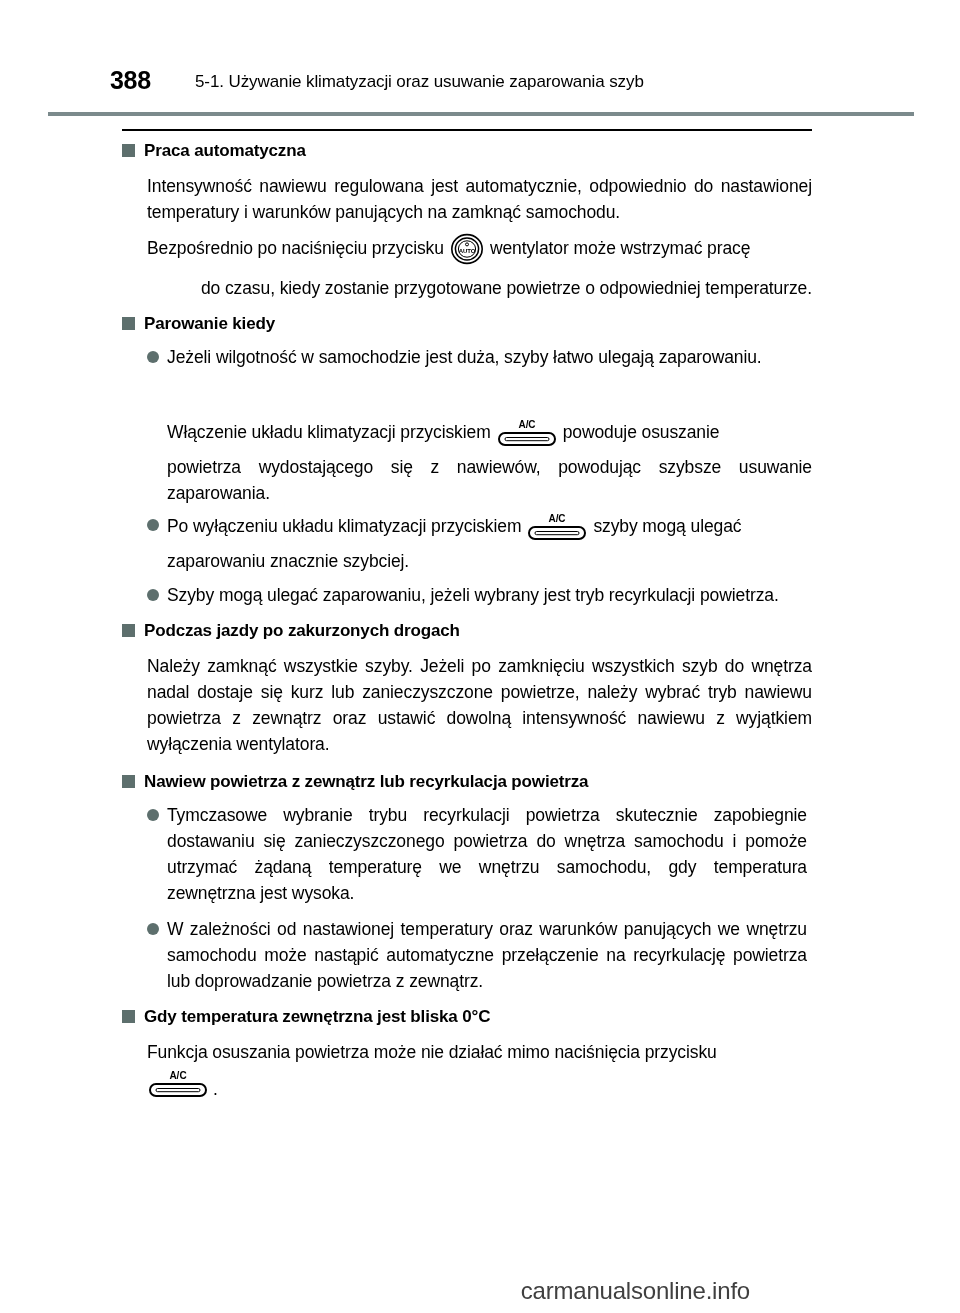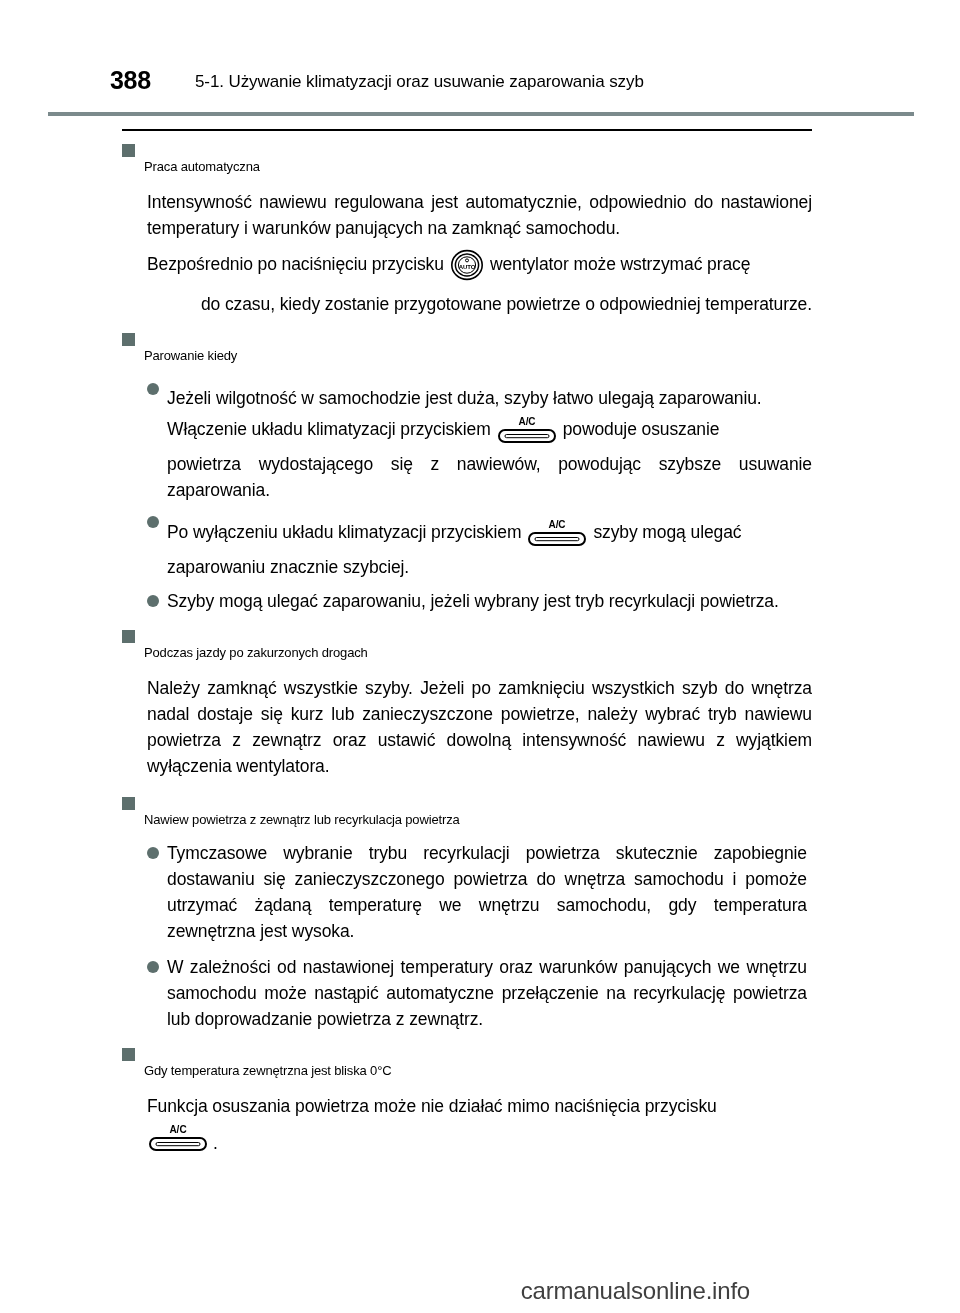--- a/index.html
+++ b/index.html
@@ -38,23 +38,22 @@
     display:flex; align-items:flex-start;
     padding-left:122px;
     margin-bottom:2px;
   }
   .sq {
     width:13px; height:13px; flex:0 0 13px;
     background:#5d6f6d;
     margin-top:6px; margin-right:9px;
   }
   .h-text {
-    font-size:13px; font-weight:normal; line-height:25px;
+    font-size:17px; font-weight:bold; line-height:25px;
     letter-spacing:-0.15px;
-    margin-top:16px;
   }
 
   
   .para {
     margin-left:147px; width:665px;
     font-size:17.5px; line-height:26px;
     text-align:justify; text-justify:inter-word;
     letter-spacing:-0.1px;
   }
 
@@ -68,21 +67,21 @@
     border-radius:50%;
     background:#5d6f6d;
     margin-top:7px; margin-right:8px;
   }
   .b-text {
     font-size:17.5px; line-height:26px;
     text-align:justify; text-align-last:left;
     letter-spacing:-0.1px;
     width:640px;
   }
-  .b-text.nojust { text-align:center;margin-top:9px; }
+  .b-text.nojust { text-align:center; }
   .b-sub {
     margin-left:167px; width:645px;
     font-size:17.5px; line-height:26px;
     text-align:justify; text-align-last:left;
     letter-spacing:-0.1px;
   }
 
   .sp-4  { height:4px; }
   .sp-6  { height:6px; }
   .sp-8  { height:8px; }
@@ -159,21 +158,21 @@
       <span class="h-text">Parowanie kiedy</span>
     </div>
     <div class="sp-6"></div>
 
     <div class="b-row">
       <span class="dot"></span>
       <span class="b-text nojust" style="width:660px;">Jeżeli wilgotność w samochodzie jest duża, szyby łatwo ulegają zaparowaniu.</span>
     </div>
     <div class="sp-4"></div>
 
-    <div class="b-sub" style="text-align:center;">
+    <div class="b-sub" style="text-align:center;margin-top:44px;">
       <span>Włączenie układu klimatyzacji przyciskiem</span><span class="icon-inline ac-btn"><svg viewBox="0 0 62 30" width="62" height="30" aria-hidden="true">
         <text x="31" y="10" text-anchor="middle" font-family="'Liberation Sans',sans-serif" font-size="10" font-weight="bold" fill="#000">A/C</text>
         <rect x="3" y="15" width="56" height="12" rx="6" ry="6" fill="#fff" stroke="#000" stroke-width="2"></rect>
         <rect x="9" y="19.5" width="44" height="3.2" rx="1.6" ry="1.6" fill="#fff" stroke="#000" stroke-width="1"></rect>
       </svg></span><span>powoduje osuszanie</span>
     </div>
     <div class="sp-6"></div>
     <div class="b-sub">powietrza wydostającego się z nawiewów, powodując szybsze usuwanie zaparowania.</div>
     <div class="sp-6"></div>
 

